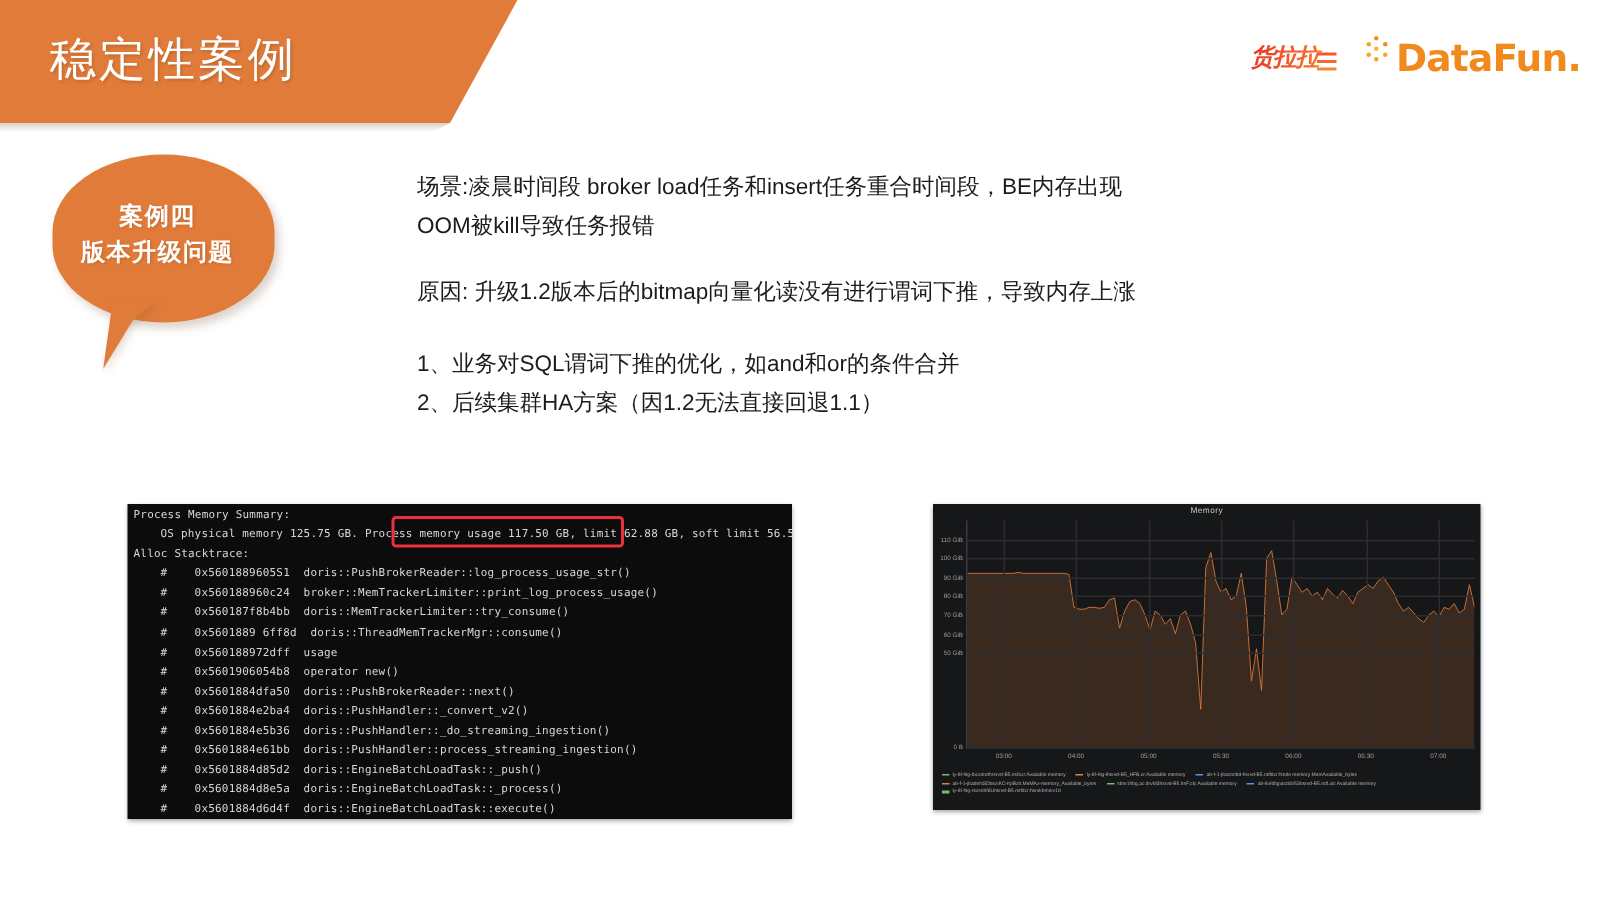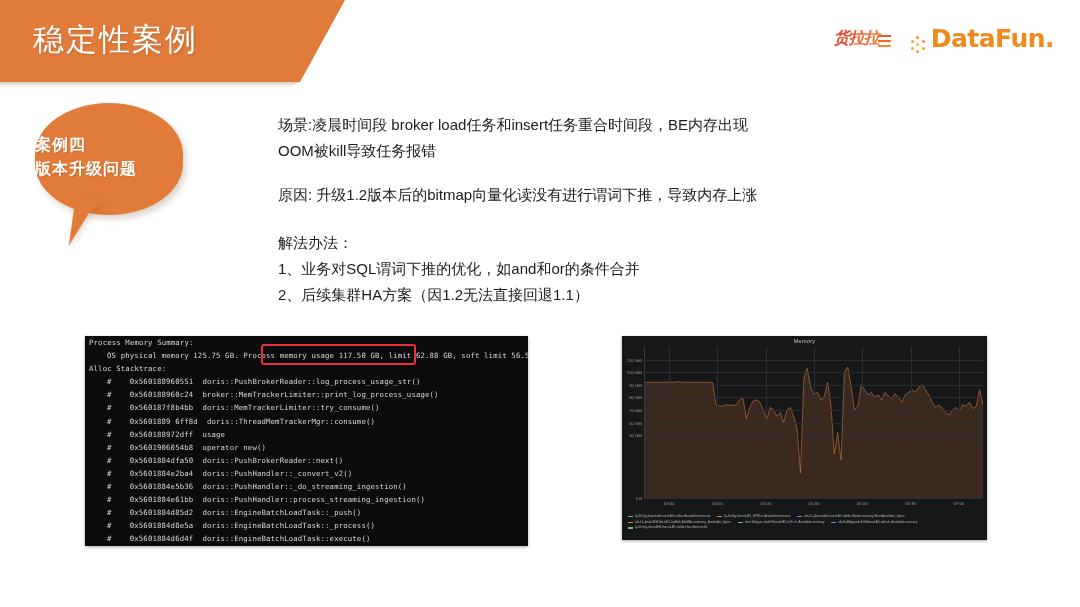--- a/index.html
+++ b/index.html
@@ -74,21 +74,21 @@
     position: absolute;
     right: -2px;
     top: 7px;
     width: 13px;
     height: 2px;
     background: #f05a28;
     box-shadow: 0 5px 0 0 #f26b2a, 0 10px 0 0 #f58634;
   }
   #logo-datafun {
     display: flex;
-    align-items: flex-end;
+    align-items: flex-start;
     gap: 3px;
   }
   #datafun-dots {
     width: 17px;
     height: 17px;
     position: relative;
   }
   #datafun-dots i {
     position: absolute;
     width: 3px;
@@ -133,20 +133,21 @@
     border-top: 12px solid #e07b39;
     border-bottom: 34px solid transparent;
     transform: skewX(-8deg);
     filter: drop-shadow(2px 3px 3px rgba(120,80,50,0.2));
   }
   #case-bubble-label {
     position: absolute;
     left: 35px;
     top: 133px;
     width: 140px;
+    text-align: center;
     color: #ffffff;
     font-size: 16px;
     font-weight: bold;
     line-height: 24px;
     letter-spacing: 1px;
     text-shadow: 1px 1px 2px rgba(0,0,0,0.12);
     z-index: 3;
   }
   #case-bubble-label div { white-space: nowrap; }
 
@@ -306,21 +307,20 @@
 
 <div id="body-copy">
   <div class="para">
     <div class="line">场景:凌晨时间段 broker load任务和insert任务重合时间段，BE内存出现</div>
     <div class="line">OOM被kill导致任务报错</div>
   </div>
   <div class="para">
     <div class="line">原因: 升级1.2版本后的bitmap向量化读没有进行谓词下推，导致内存上涨</div>
   </div>
   <div class="para" id="solution-block">
-    <div class="line">解法办法：</div>
     <div class="line">1、业务对SQL谓词下推的优化，如and和or的条件合并</div>
     <div class="line">2、后续集群HA方案（因1.2无法直接回退1.1）</div>
   </div>
 </div>
 
 <div id="figure-terminal">
   <div id="terminal-lines">
       <div class="term-line">Process Memory Summary:</div>
       <div class="term-line term-indent1">OS physical memory 125.75 GB. Process memory usage 117.50 GB, limit 62.88 GB, soft limit 56.59 GB.</div>
       <div class="term-line">Alloc Stacktrace:</div>

